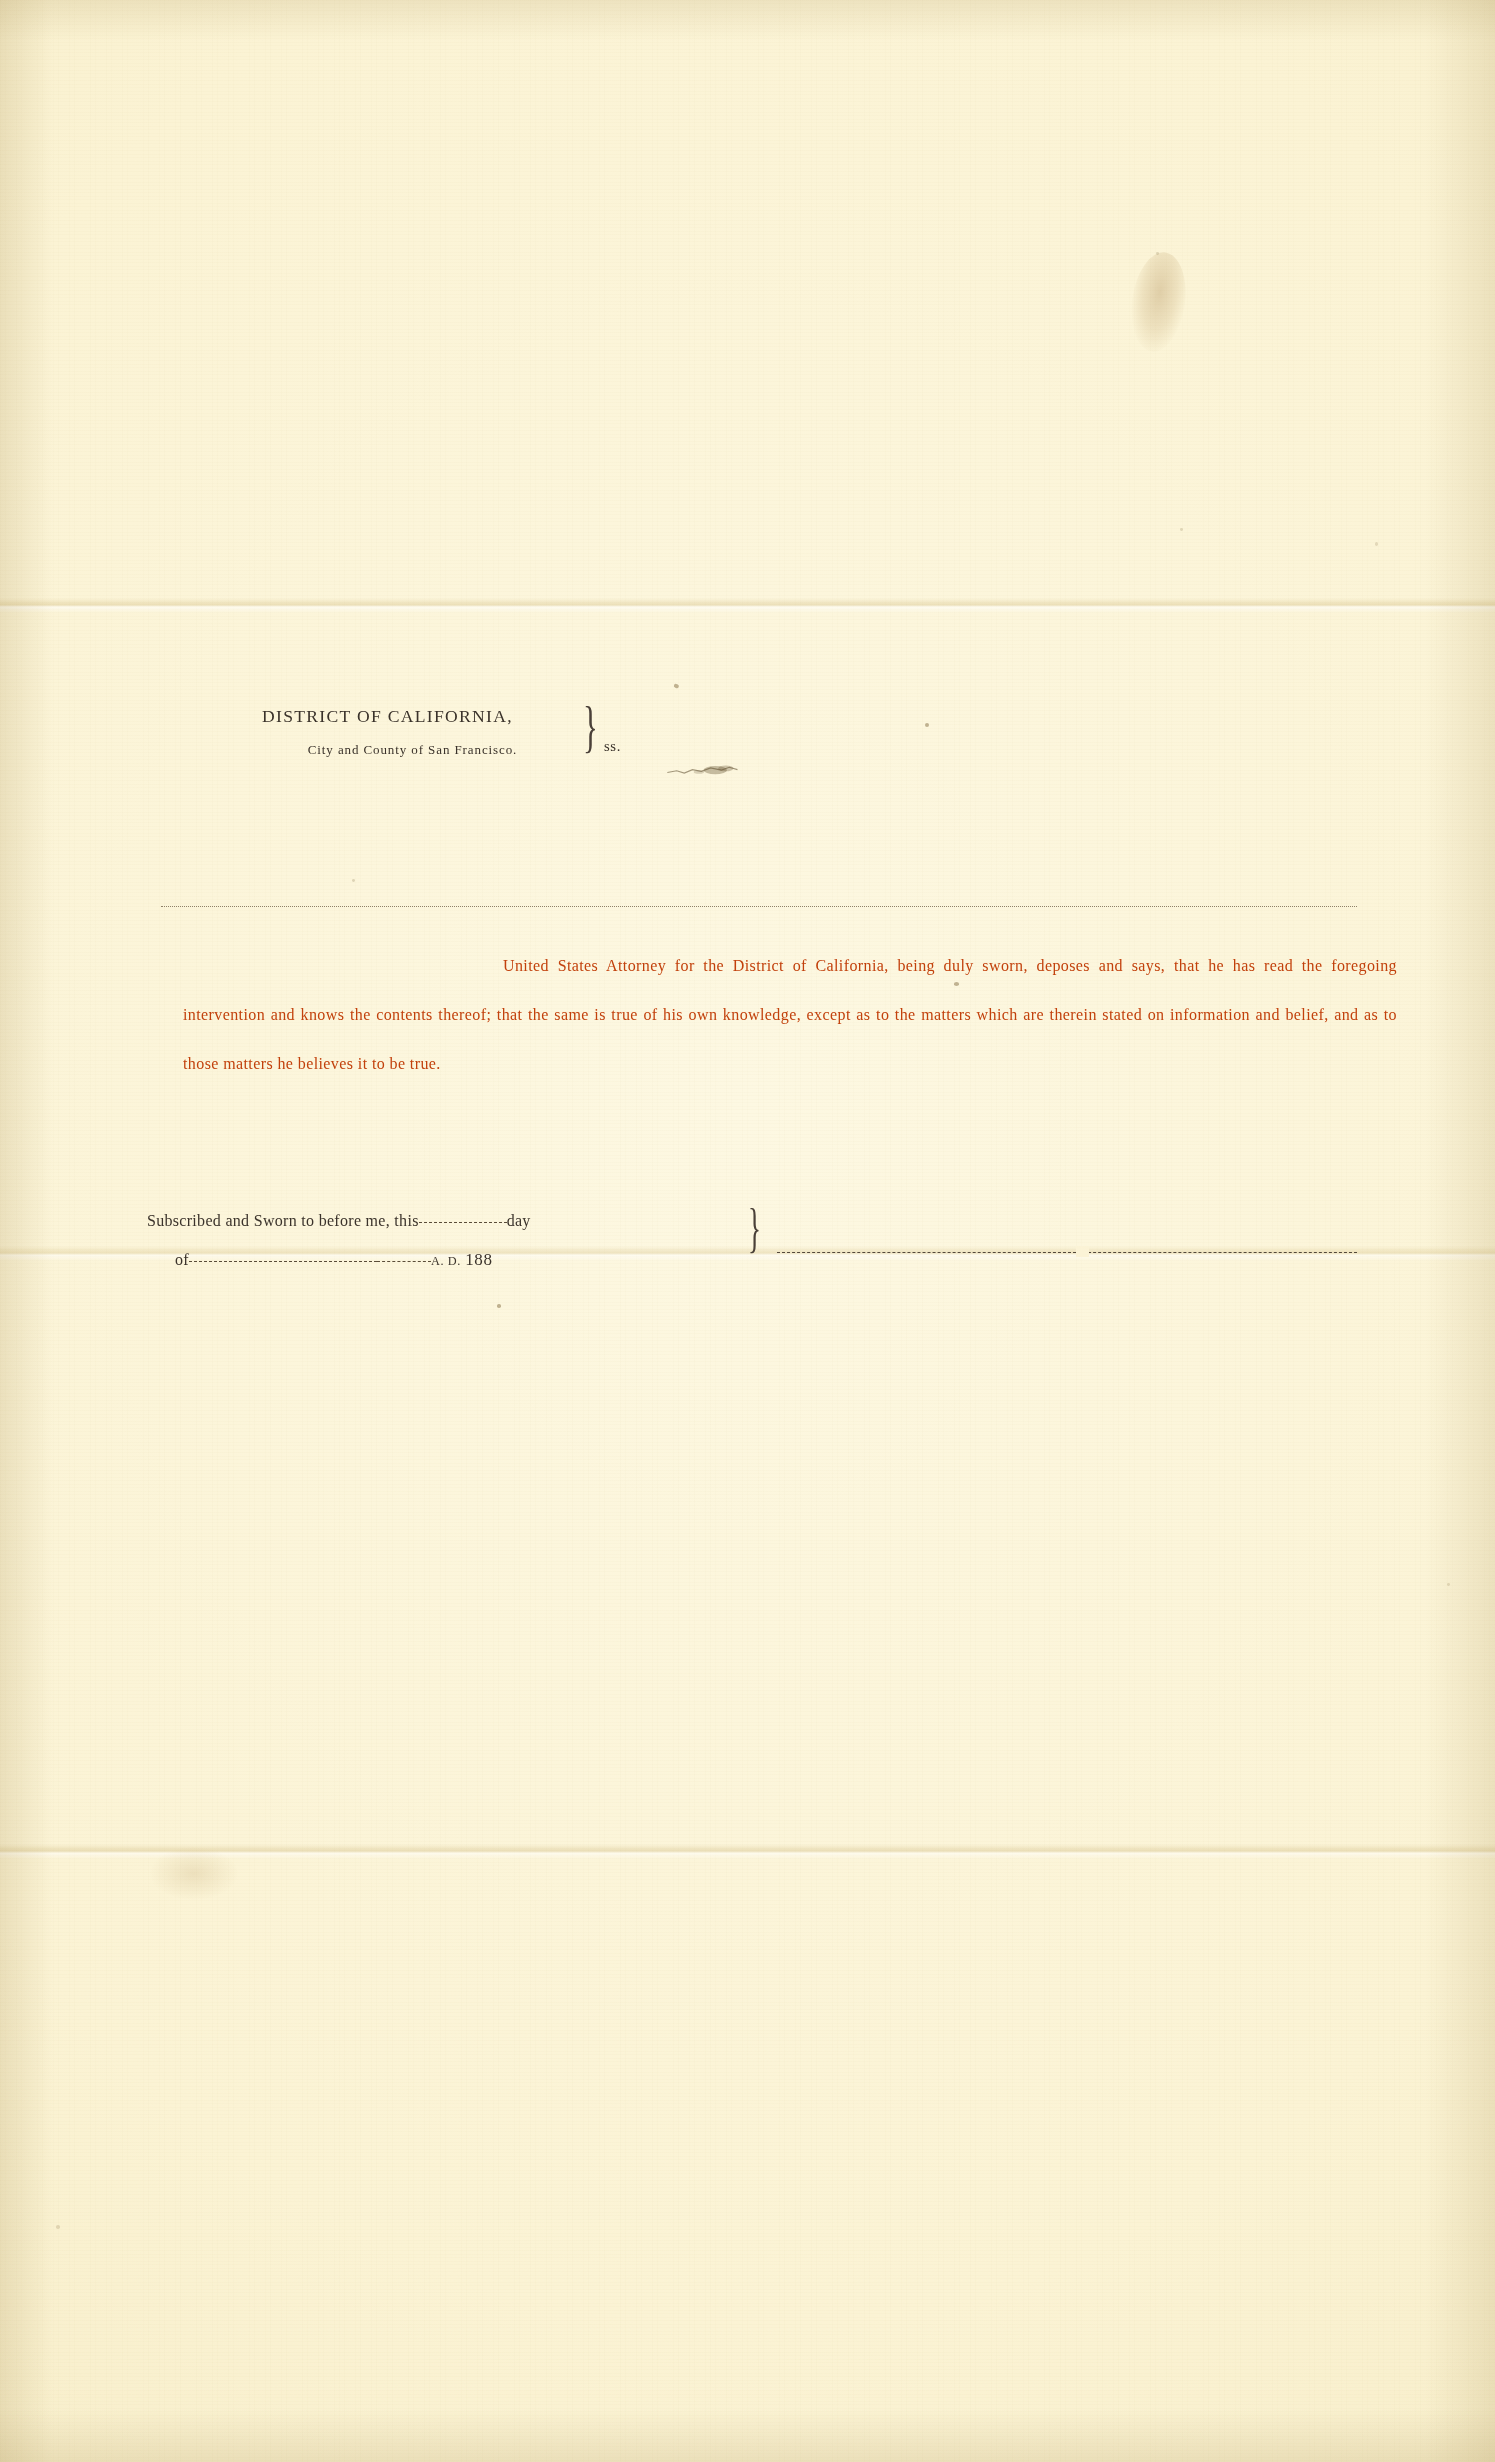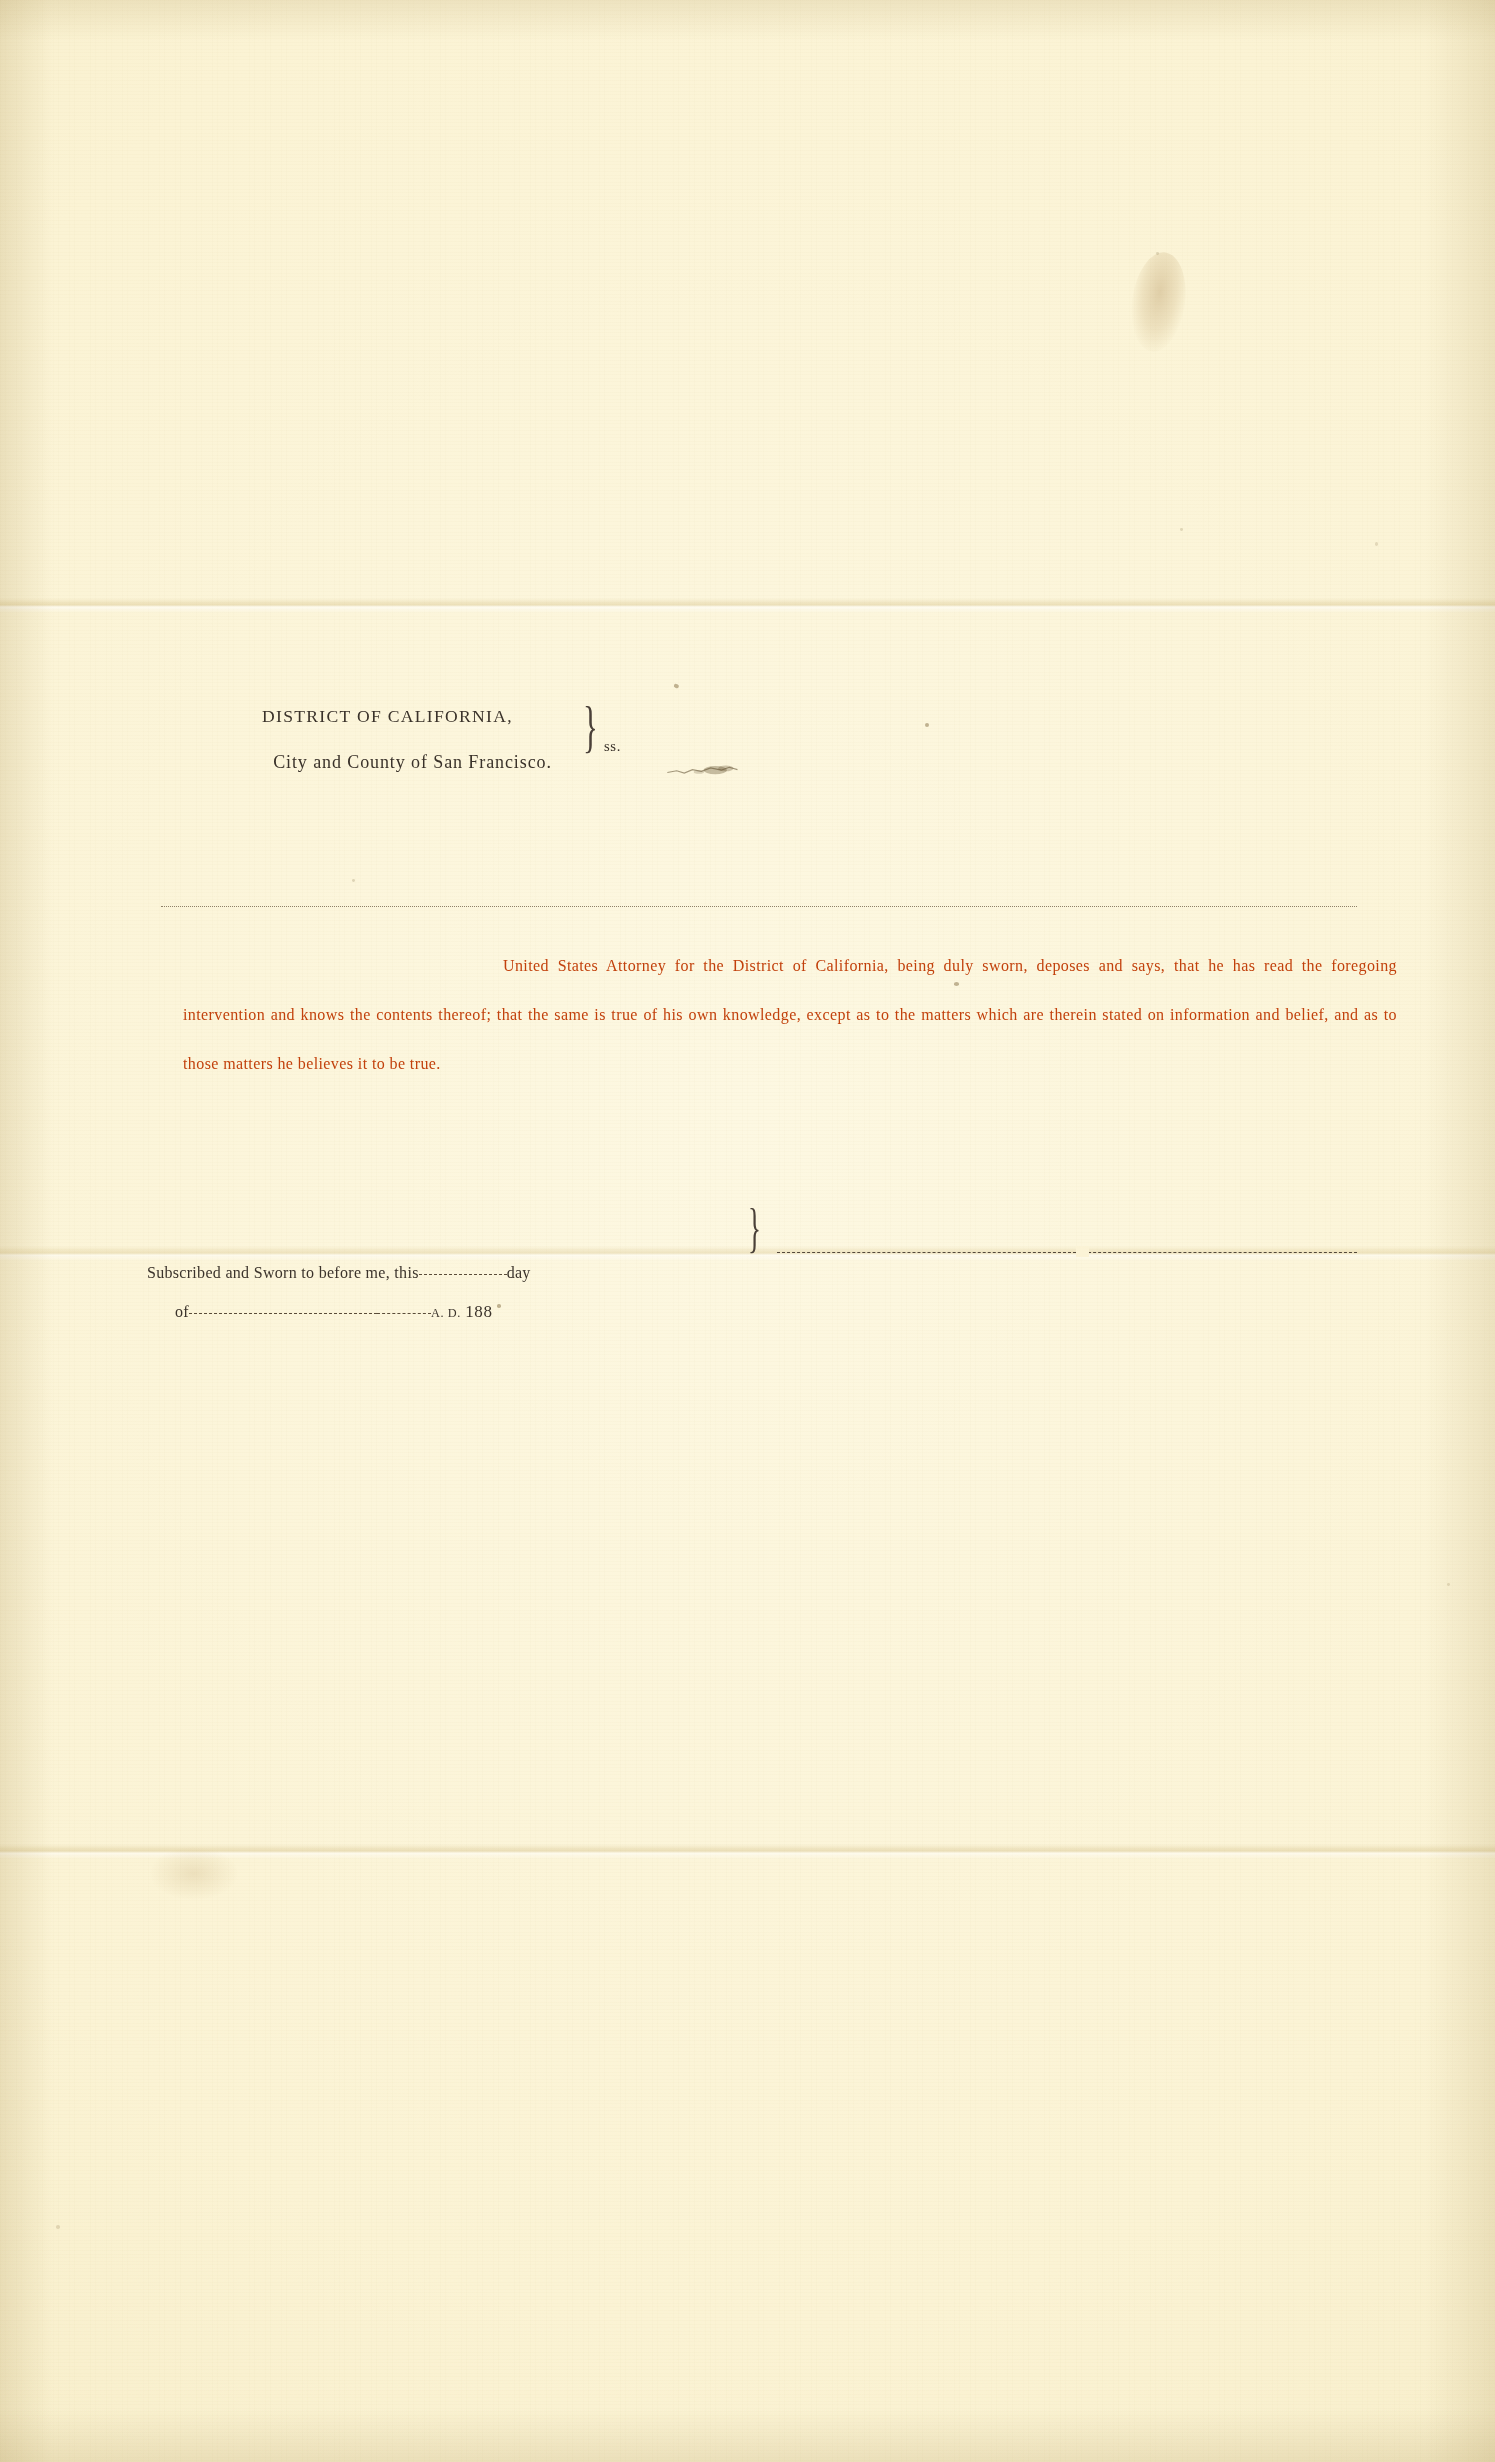--- a/index.html
+++ b/index.html
@@ -116,24 +116,24 @@
     width: 481px;
     text-align: center;
   }
   .caption-line1 {
     font-size: 17.6px;
     letter-spacing: 1.3px;
     color: #3a322a;
     white-space: nowrap;
   }
   .caption-line2 {
-    font-size: 18px;
+    font-size: 13px;
     letter-spacing: 0.9px;
     color: #3a322a;
-    margin-top: 25px;
+    margin-top: 15px;
     margin-left: 50px;
     white-space: nowrap;
   }
   .brace {
     position: absolute;
     left: 583px;
     top: 699px;
     font-size: 56px;
     line-height: 56px;
     color: #4a4038;
@@ -178,21 +178,21 @@
     margin-left: 38px;
   }
   .body-text .indent {
     display: inline-block;
     width: 320px;
   }
   .body-text p { margin: 0; }
   .sworn-block {
     position: absolute;
     left: 147px;
-    top: 1264px;
+    top: 1212px;
     width: 645px;
     font-size: 16px;
     color: #3b332b;
     letter-spacing: 0.3px;
   }
   .sworn-line1 { white-space: nowrap; }
   .sworn-line2 { margin-top: 20px; margin-left: 28px; white-space: nowrap; }
   .dashfill {
     display: inline-block;
     border-bottom: 1.2px dashed #5a4c38;

